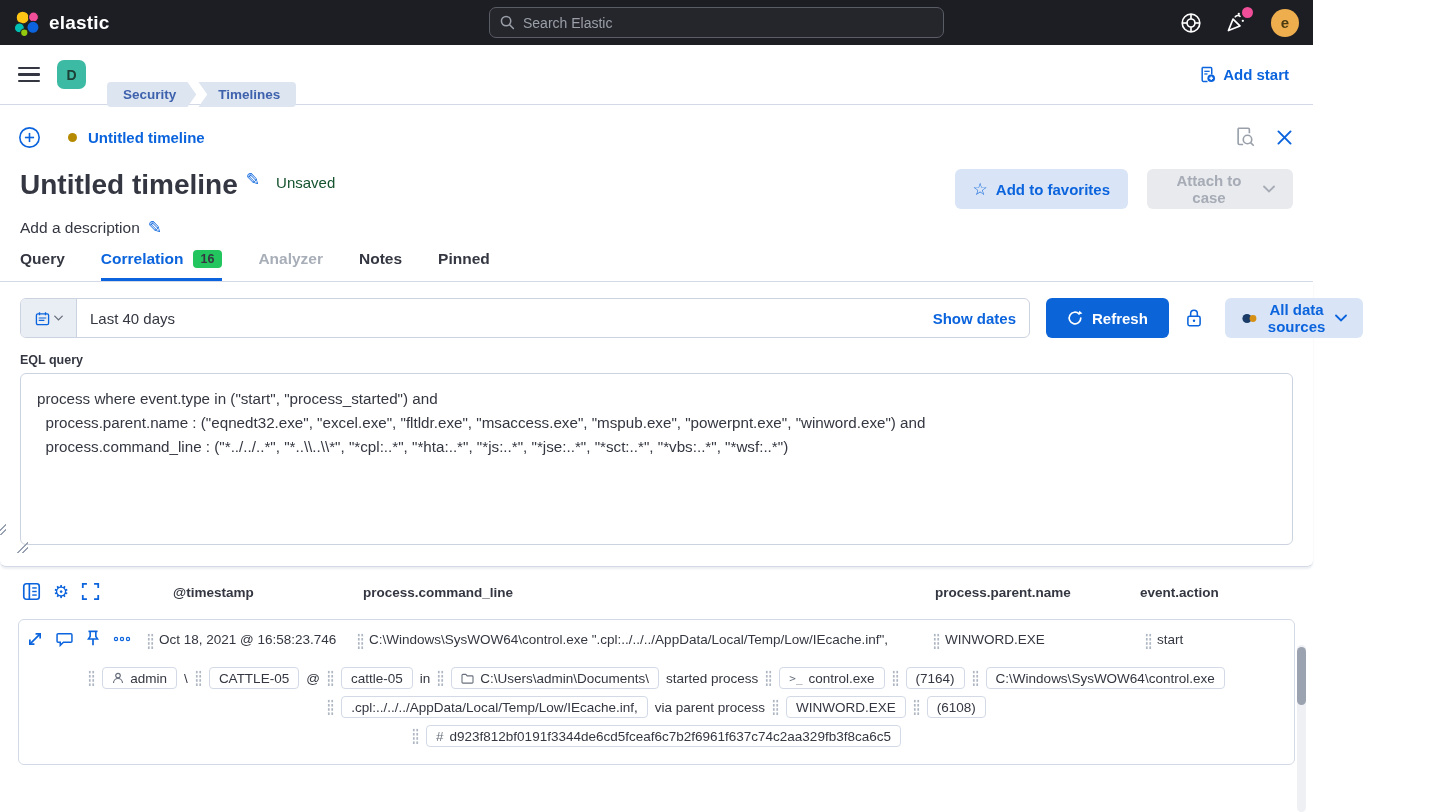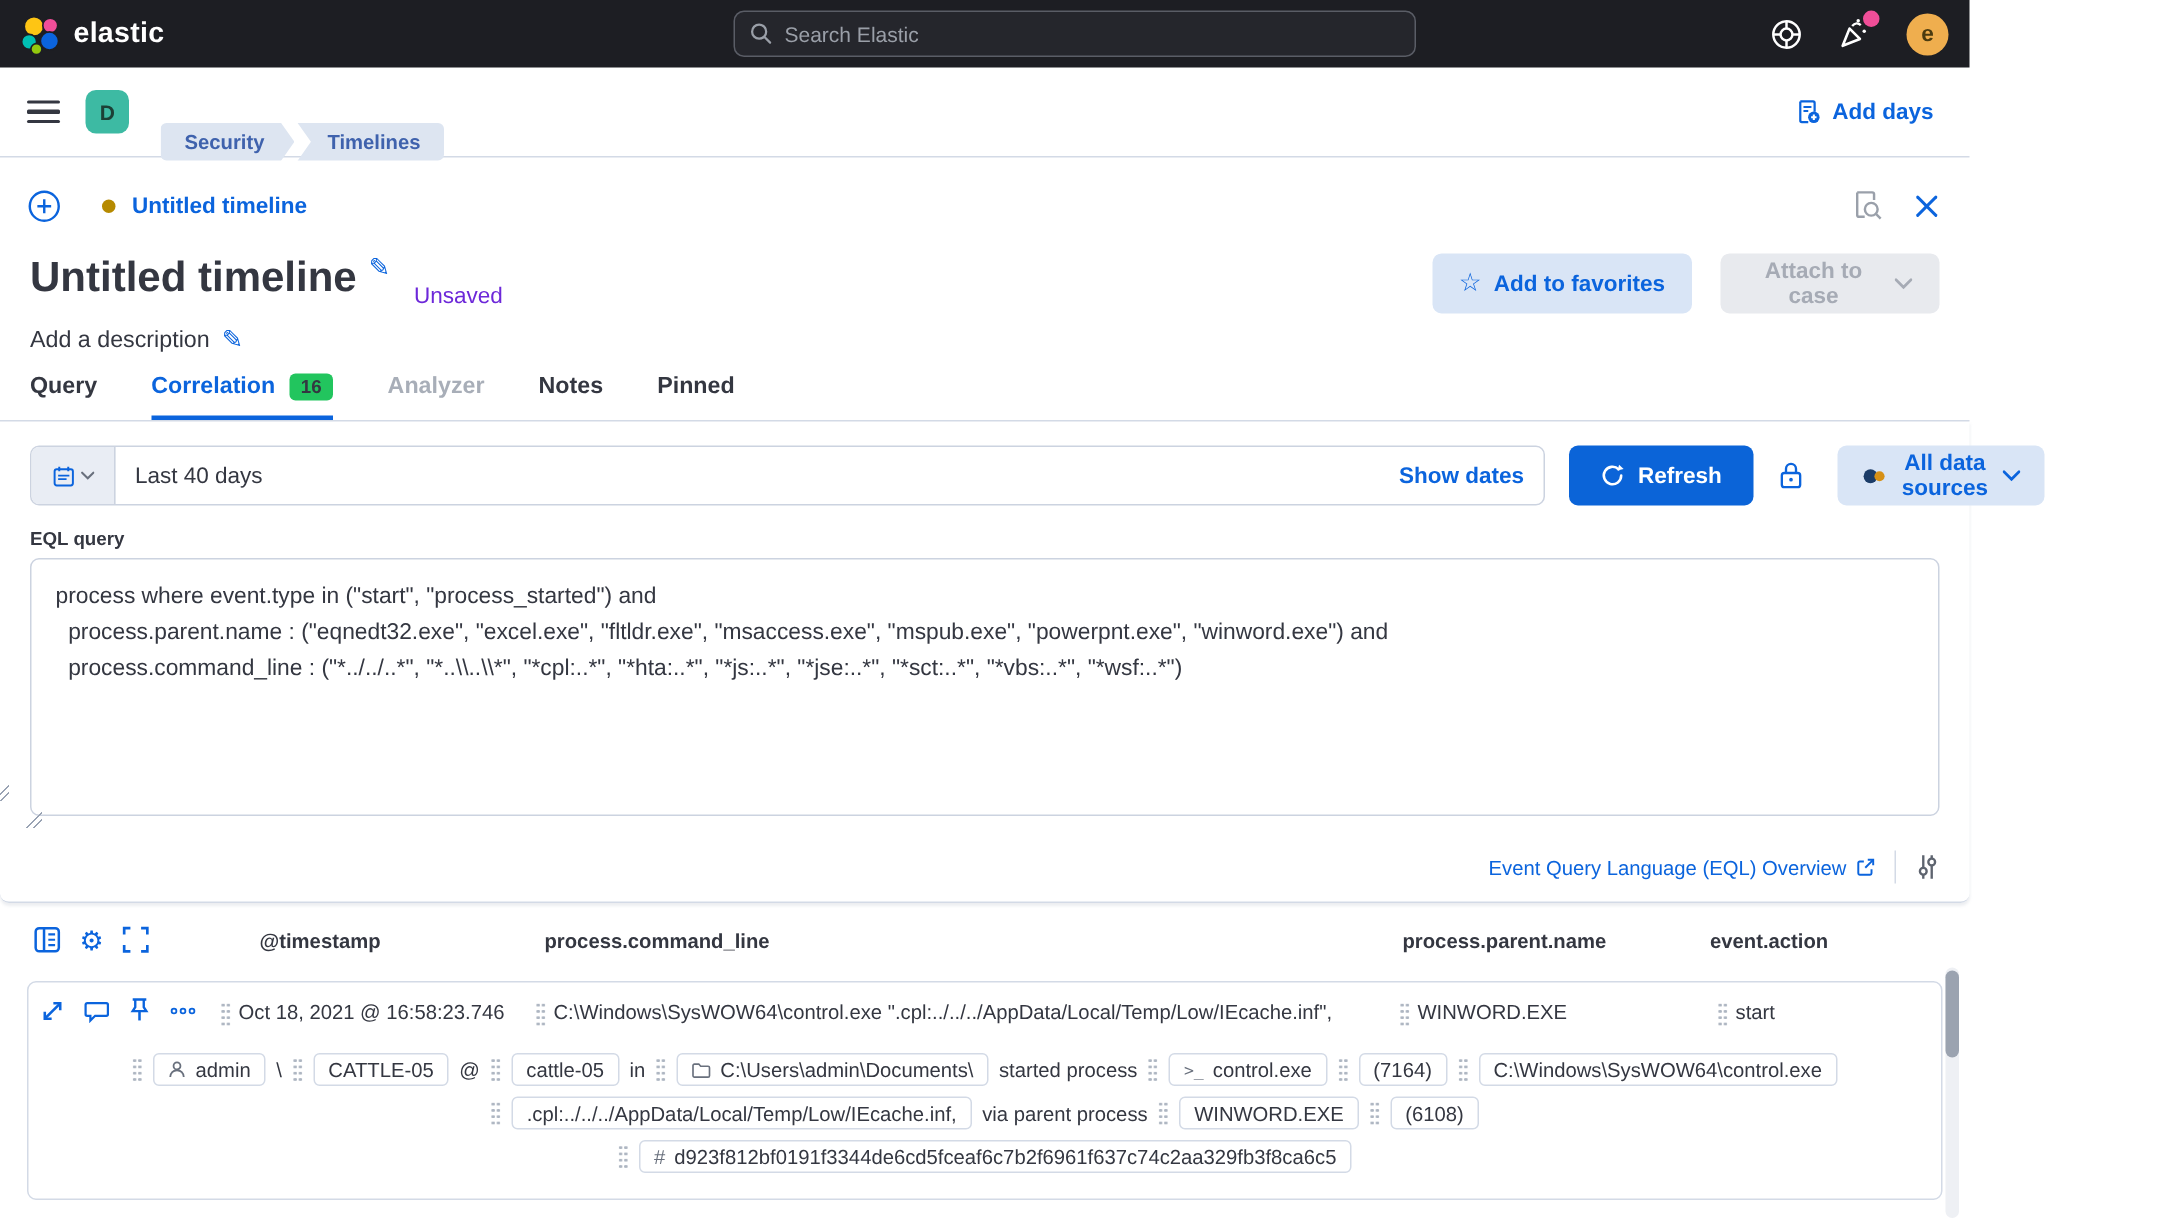--- a/index.html
+++ b/index.html
@@ -36,21 +36,21 @@
 
   
   .flyout-head { display:flex; align-items:center; padding:20px 20px 0 18px; height:44px; }
   .status-dot { width:9px; height:9px; border-radius:50%; background:#b68a00; margin-left:27px; }
   .tl-link { color:#0b64dd; font-size:15px; font-weight:600; margin-left:11px; cursor:pointer; }
   .fh-right { margin-left:auto; display:flex; align-items:center; gap:21px; }
 
   .title-row { display:flex; align-items:flex-start; padding:20px 20px 0 20px; }
   .page-title { font-size:28px; font-weight:700; color:#343741; line-height:1.15; }
   .pencil { color:#0b64dd; font-size:17px; margin-left:8px; cursor:pointer; }
-  .unsaved { color:#6d28d9; font-size:15px; margin-left:16px; margin-top:20px; }
+  .unsaved { color:#14532d; font-size:15px; margin-left:16px; margin-top:5px; }
   .title-btns { margin-left:auto; display:flex; gap:19px; }
   .btn-fav { display:flex; align-items:center; gap:8px; background:#d9e5f6; color:#0b64dd; font-weight:600; font-size:15px;
     border:none; border-radius:6px; padding:0 18px; height:40px; cursor:pointer; font-family:inherit; }
   .btn-attach { display:flex; align-items:center; gap:10px; background:#e8eaee; color:#a6abb5; font-weight:600; font-size:15px;
     border:none; border-radius:6px; padding:0 18px; height:40px; width:146px; justify-content:center; font-family:inherit; }
   .desc-row { display:flex; align-items:center; gap:8px; padding:8px 20px 0 20px; font-size:15.5px; color:#343741; }
 
   
   .tabs { display:flex; align-items:flex-end; gap:36px; padding:14px 20px 0 20px; border-bottom:1px solid #d3dae6; height:44px; }
   .tab { font-size:15.5px; font-weight:600; color:#343741; padding-bottom:13px; display:flex; align-items:center; gap:9px; cursor:pointer; }
@@ -174,21 +174,21 @@
         <svg width="17" height="17" viewBox="0 0 16 16">
             <path d="M3 1.5 h8 a1 1 0 0 1 1 1 V8" fill="none" stroke="#0b64dd" stroke-width="1.4"></path>
             <path d="M3 1.5 v12 a1 1 0 0 0 1 1 H8" fill="none" stroke="#0b64dd" stroke-width="1.4"></path>
             <line x1="5" y1="5" x2="10" y2="5" stroke="#0b64dd" stroke-width="1.2"></line>
             <line x1="5" y1="7.5" x2="8" y2="7.5" stroke="#0b64dd" stroke-width="1.2"></line>
             <circle cx="11.5" cy="11.5" r="3.6" fill="#0b64dd"></circle>
             <line x1="11.5" y1="9.8" x2="11.5" y2="13.2" stroke="#fff" stroke-width="1.3"></line>
             <line x1="9.8" y1="11.5" x2="13.2" y2="11.5" stroke="#fff" stroke-width="1.3"></line>
           </svg>
       </span>
-      <span>Add days</span>
+      <span>Add start</span>
     </div>
   </nav>
 
   <div class="flyout-head">
     <span class="icon-btn">
       <svg width="23" height="23" viewBox="0 0 20 20">
           <circle cx="10" cy="10" r="8.4" fill="none" stroke="#0b64dd" stroke-width="1.4"></circle>
           <line x1="10" y1="6" x2="10" y2="14" stroke="#0b64dd" stroke-width="1.4"></line>
           <line x1="6" y1="10" x2="14" y2="10" stroke="#0b64dd" stroke-width="1.4"></line>
         </svg>
@@ -307,41 +307,20 @@
     </div>
 
     <div class="eql-label">EQL query</div>
     <div class="eql-box" role="textbox">process where event.type in ("start", "process_started") and
   process.parent.name : ("eqnedt32.exe", "excel.exe", "fltldr.exe", "msaccess.exe", "mspub.exe", "powerpnt.exe", "winword.exe") and
   process.command_line : ("*../../..*", "*..\\..\\*", "*cpl:..*", "*hta:..*", "*js:..*", "*jse:..*", "*sct:..*", "*vbs:..*", "*wsf:..*")</div>
     <div class="resize-handle" style="position:relative;">
         <span class="resize-handle" style="right:22px; bottom:18px;"></span>
       </div>
 
-    <div class="linkrow">
-      <span class="eql-link">
-        <span>Event Query Language (EQL) Overview</span>
-        <span>
-          <svg width="13" height="13" viewBox="0 0 14 14">
-              <path d="M6 2.5 H3 a1 1 0 0 0 -1 1 V11 a1 1 0 0 0 1 1 h7.5 a1 1 0 0 0 1 -1 V8" fill="none" stroke="#0b64dd" stroke-width="1.4"></path>
-              <line x1="7" y1="7" x2="12.5" y2="1.5" stroke="#0b64dd" stroke-width="1.4"></line>
-              <polyline points="8.8,1.3 12.7,1.3 12.7,5.2" fill="none" stroke="#0b64dd" stroke-width="1.4"></polyline>
-            </svg>
-        </span>
-      </span>
-      <span class="vdiv"></span>
-      <span class="icon-btn">
-        <svg width="16" height="18" viewBox="0 0 14 16">
-            <line x1="4.5" y1="1" x2="4.5" y2="15" stroke="#5e646f" stroke-width="1.4"></line>
-            <line x1="9.5" y1="1" x2="9.5" y2="15" stroke="#5e646f" stroke-width="1.4"></line>
-            <circle cx="4.5" cy="10.5" r="2" fill="#fff" stroke="#5e646f" stroke-width="1.4"></circle>
-            <circle cx="9.5" cy="5" r="2" fill="#fff" stroke="#5e646f" stroke-width="1.4"></circle>
-          </svg>
-      </span>
-    </div>
   </div>
 
   <div class="table-head">
     <div class="th-icons">
       <span class="icon-btn">
         <svg width="19" height="19" viewBox="0 0 16 16">
             <rect x="1.5" y="1.5" width="13" height="13" rx="2" fill="none" stroke="#0b64dd" stroke-width="1.4"></rect>
             <line x1="6.2" y1="1.5" x2="6.2" y2="14.5" stroke="#0b64dd" stroke-width="1.4"></line>
             <line x1="8.6" y1="5" x2="12.4" y2="5" stroke="#0b64dd" stroke-width="1.2"></line>
             <line x1="8.6" y1="8" x2="12.4" y2="8" stroke="#0b64dd" stroke-width="1.2"></line>

